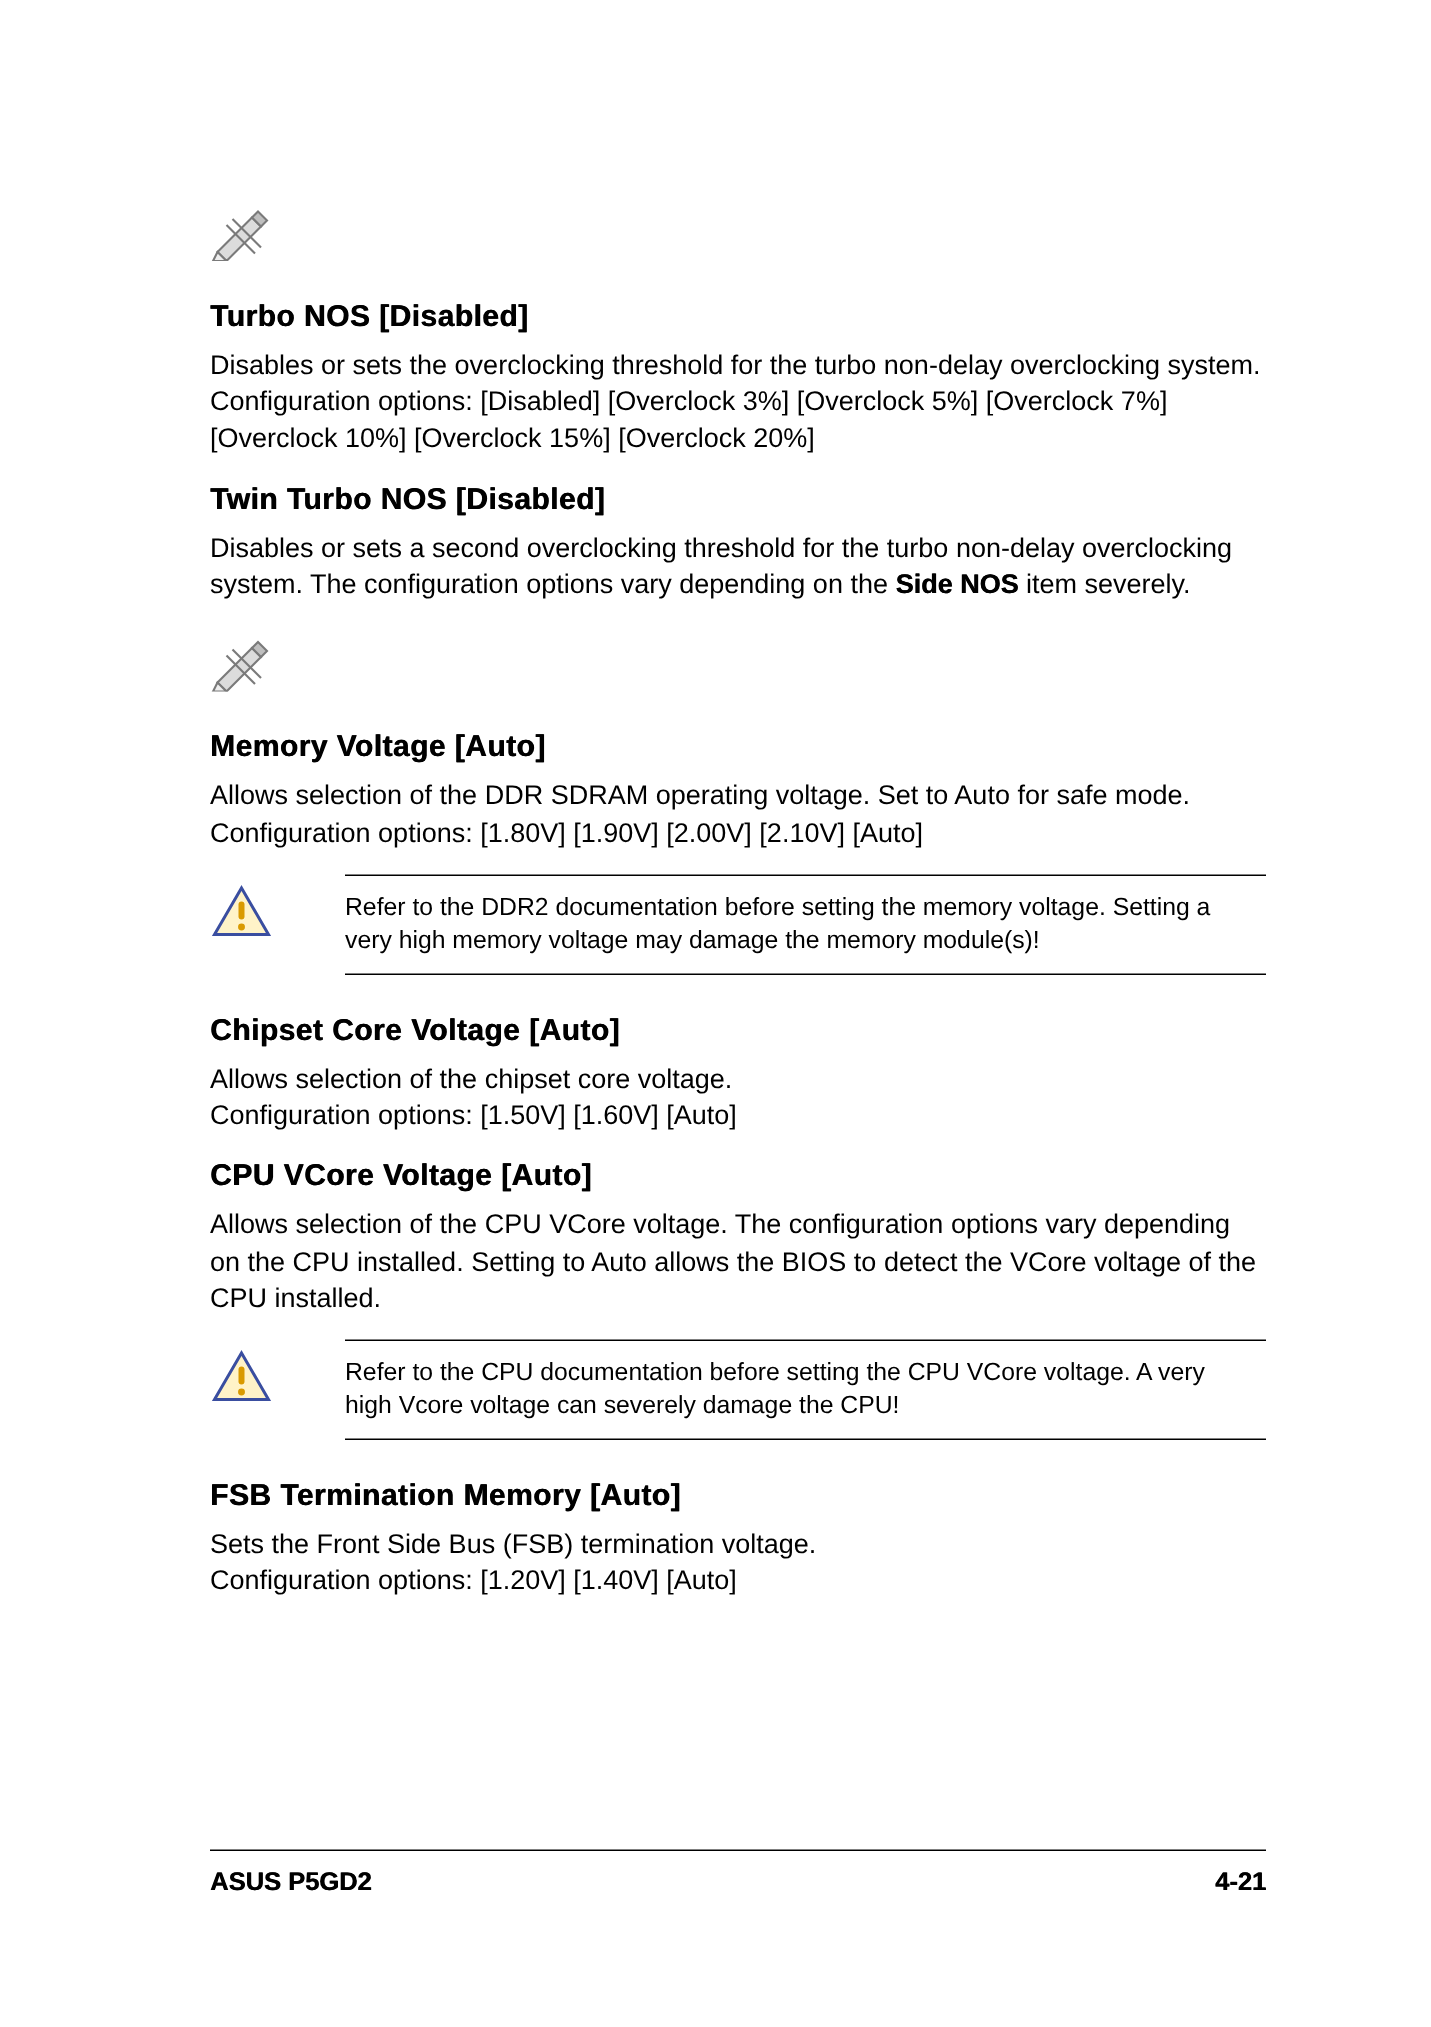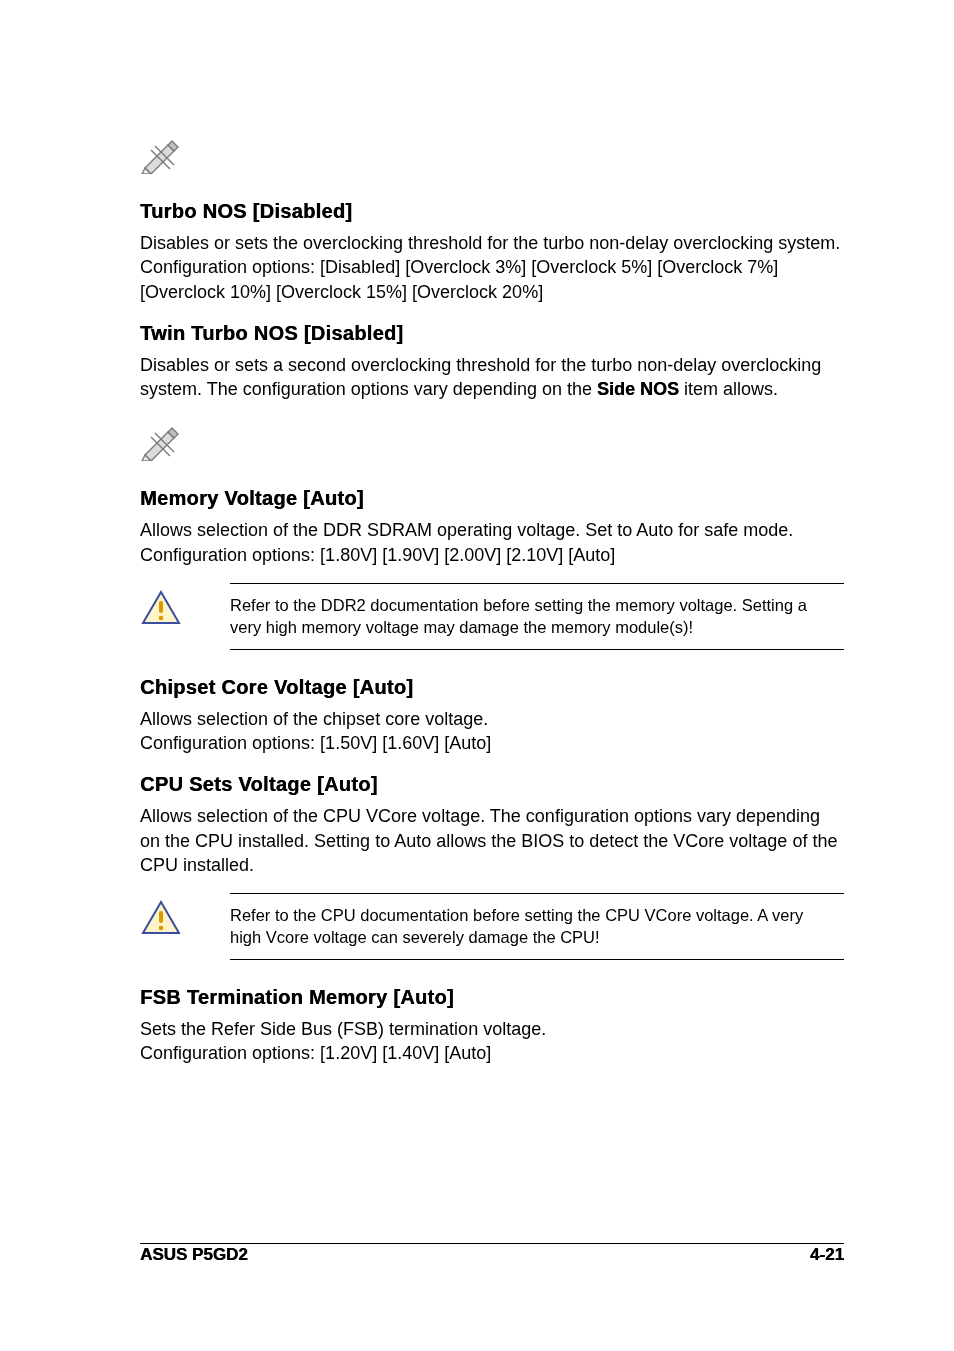--- a/index.html
+++ b/index.html
@@ -45,20 +45,21 @@
   .inline-bold {
     font-weight: bold;
     text-shadow: 0.4px 0 currentColor;
   }
   .footer {
     position: absolute;
     left: 140px;
     right: 110px;
     bottom: 84px;
     border-top: 1px solid #000;
+    padding-top: 10px;
     display: flex;
     justify-content: space-between;
     font-weight: bold;
     font-size: 17px;
     text-shadow: 0.4px 0 currentColor;
   }
   .pencil-icon svg, .warn-icon svg { display: block; }
 </style>
 </head>
 <body>
@@ -75,21 +76,21 @@
       </g>
     </svg>
   </div>
 </div>
 
 <div class="section-heading">Turbo NOS [Disabled]</div>
 <div class="section-body">Disables or sets the overclocking threshold for the turbo non-delay overclocking system. Configuration options: [Disabled] [Overclock 3%] [Overclock 5%] [Overclock 7%] [Overclock 10%] [Overclock 15%] [Overclock 20%]</div>
 
 <div class="section-heading">Twin Turbo NOS [Disabled]</div>
 <div class="section-body">
-  <span>Disables or sets a second overclocking threshold for the turbo non-delay overclocking system. The configuration options vary depending on the </span><span class="inline-bold">Side NOS</span><span> item allows.</span>
+  <span>Disables or sets a second overclocking threshold for the turbo non-delay overclocking system. The configuration options vary depending on the </span><span class="inline-bold">Side NOS</span><span> item severely.</span>
 </div>
 
 <div class="note-block">
   <div class="note-icon-col pencil-icon">
     <svg width="44" height="38" viewBox="0 0 44 38">
       <g stroke="#7a7a7a" stroke-width="1.4" fill="none">
         <path d="M5 32 L28 9 L34 15 L11 38 Z" fill="#dcdcdc"></path>
         <path d="M28 9 L32 5 L38 11 L34 15 Z" fill="#bfbfbf"></path>
         <path d="M5 32 L2 38 L11 38 Z" fill="#eeeeee"></path>
         <line x1="11" y1="14" x2="30" y2="33"></line>
@@ -110,34 +111,34 @@
       <circle cx="21" cy="29" r="2.3" fill="#d99a00"></circle>
     </svg>
   </div>
   <div class="note-body-col">Refer to the DDR2 documentation before setting the memory voltage. Setting a very high memory voltage may damage the memory module(s)!</div>
 </div>
 
 <div class="section-heading">Chipset Core Voltage [Auto]</div>
 <div class="section-body" style="white-space:pre-line">Allows selection of the chipset core voltage.
 Configuration options: [1.50V] [1.60V] [Auto]</div>
 
-<div class="section-heading">CPU Sets Voltage [Auto]</div>
+<div class="section-heading">CPU VCore Voltage [Auto]</div>
 <div class="section-body">Allows selection of the CPU VCore voltage. The configuration options vary depending on the CPU installed. Setting to Auto allows the BIOS to detect the VCore voltage of the CPU installed.</div>
 
 <div class="note-block">
   <div class="note-icon-col warn-icon">
     <svg width="42" height="38" viewBox="0 0 42 38">
       <path d="M21 3 L39 34 L3 34 Z" fill="#fff3c8" stroke="#3a4ea0" stroke-width="2"></path>
       <rect x="19" y="12" width="4" height="12" rx="2" fill="#d99a00"></rect>
       <circle cx="21" cy="29" r="2.3" fill="#d99a00"></circle>
     </svg>
   </div>
   <div class="note-body-col">Refer to the CPU documentation before setting the CPU VCore voltage. A very high Vcore voltage can severely damage the CPU!</div>
 </div>
 
 <div class="section-heading">FSB Termination Memory [Auto]</div>
-<div class="section-body" style="white-space:pre-line">Sets the Refer Side Bus (FSB) termination voltage.
+<div class="section-body" style="white-space:pre-line">Sets the Front Side Bus (FSB) termination voltage.
 Configuration options: [1.20V] [1.40V] [Auto]</div>
 
 <div class="footer">
   <span>ASUS P5GD2</span>
   <span>4-21</span>
 </div>
 
 </body></html>

